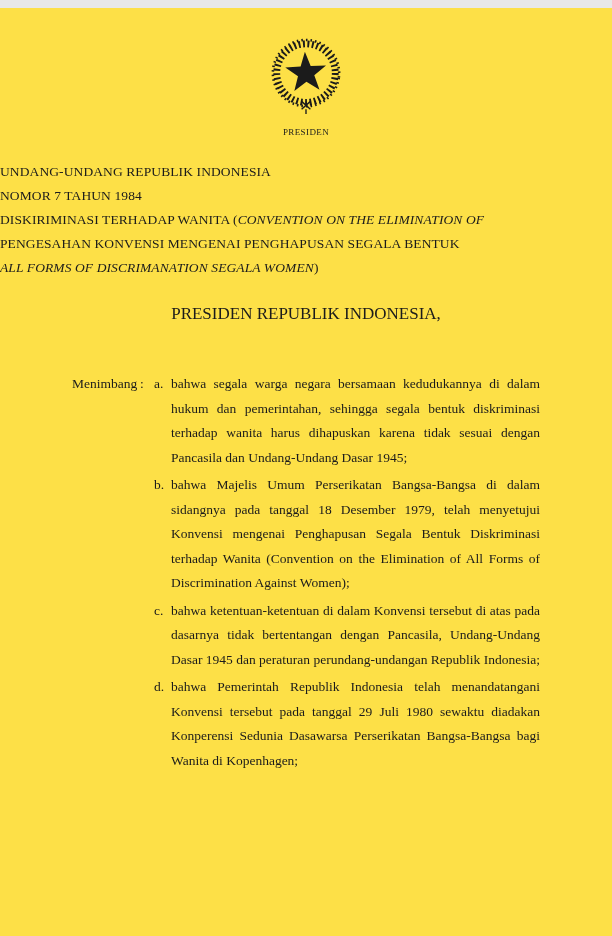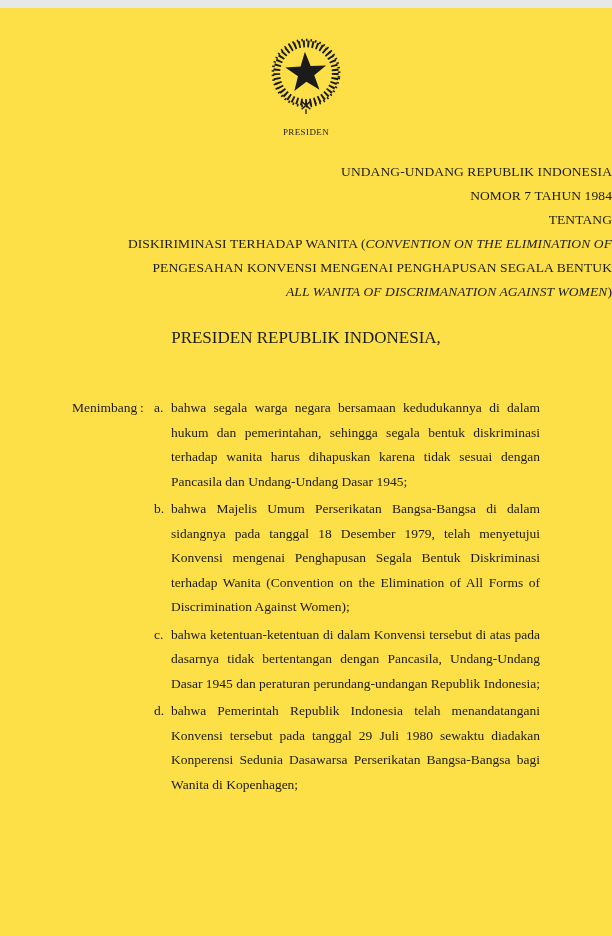--- a/index.html
+++ b/index.html
@@ -21,21 +21,21 @@
   .header-text {
     margin-top: 4px;
     font-size: 9px;
     line-height: 12px;
     letter-spacing: 0.4px;
   }
 
   
   .title-block {
     margin-top: 22px;
-    text-align: right;
+    text-align: left;
     font-size: 13.5px;
     line-height: 24px;
     letter-spacing: 0.1px;
   }
   .italic { font-style: italic; }
 
   .invocation {
     margin-top: 20px;
     text-align: center;
     font-size: 13.5px;
@@ -84,24 +84,23 @@
       </svg>
     </span>
     <div class="header-text">
       <div>PRESIDEN</div>
     </div>
   </div>
 
   <div class="title-block">
     <div>UNDANG-UNDANG REPUBLIK INDONESIA</div>
     <div>NOMOR 7 TAHUN 1984</div>
-    <div>TENTANG</div>
     <div><span>DISKIRIMINASI TERHADAP WANITA (</span><span class="italic">CONVENTION ON THE ELIMINATION OF</span></div>
     <div>PENGESAHAN KONVENSI MENGENAI PENGHAPUSAN SEGALA BENTUK</div>
-    <div><span class="italic">ALL WANITA OF DISCRIMANATION AGAINST WOMEN</span><span>)</span></div>
+    <div><span class="italic">ALL FORMS OF DISCRIMANATION SEGALA WOMEN</span><span>)</span></div>
   </div>
 
 
   <div class="salutation">PRESIDEN REPUBLIK INDONESIA,</div>
 
   <div class="considering">
     <div class="c-label">Menimbang</div>
     <div class="c-colon">:</div>
     <div class="c-items">
       <div class="c-item">

